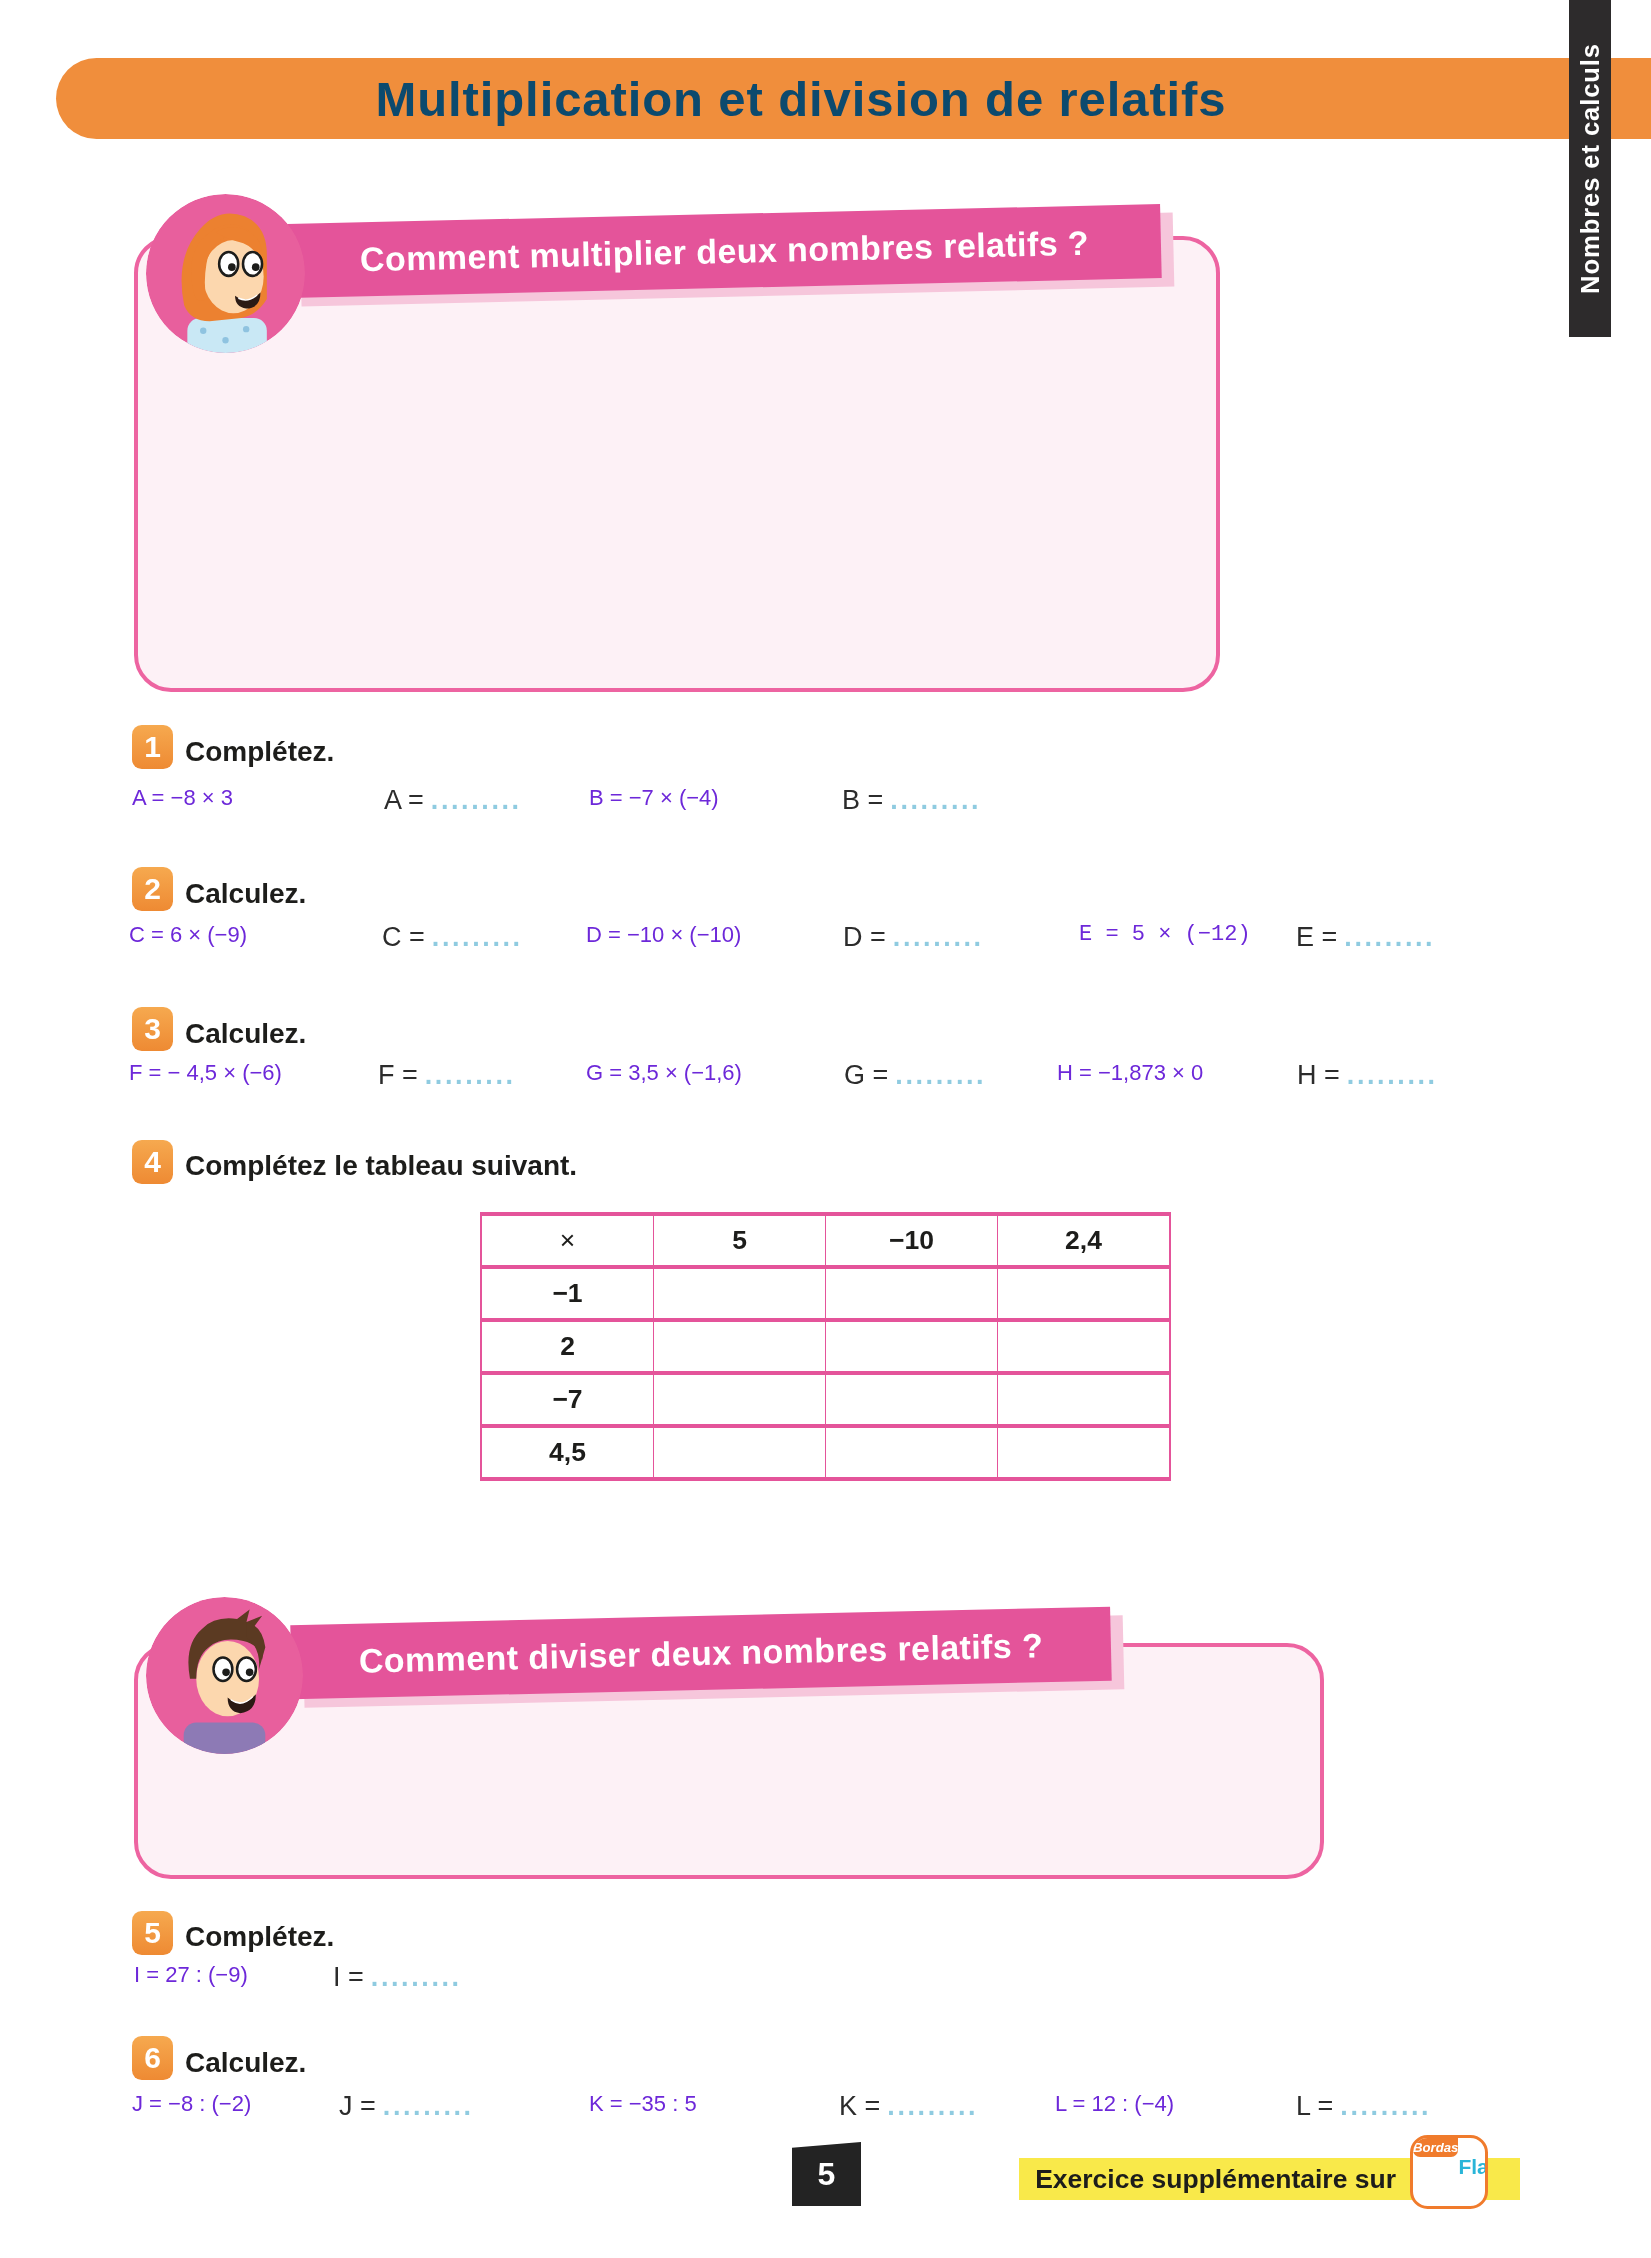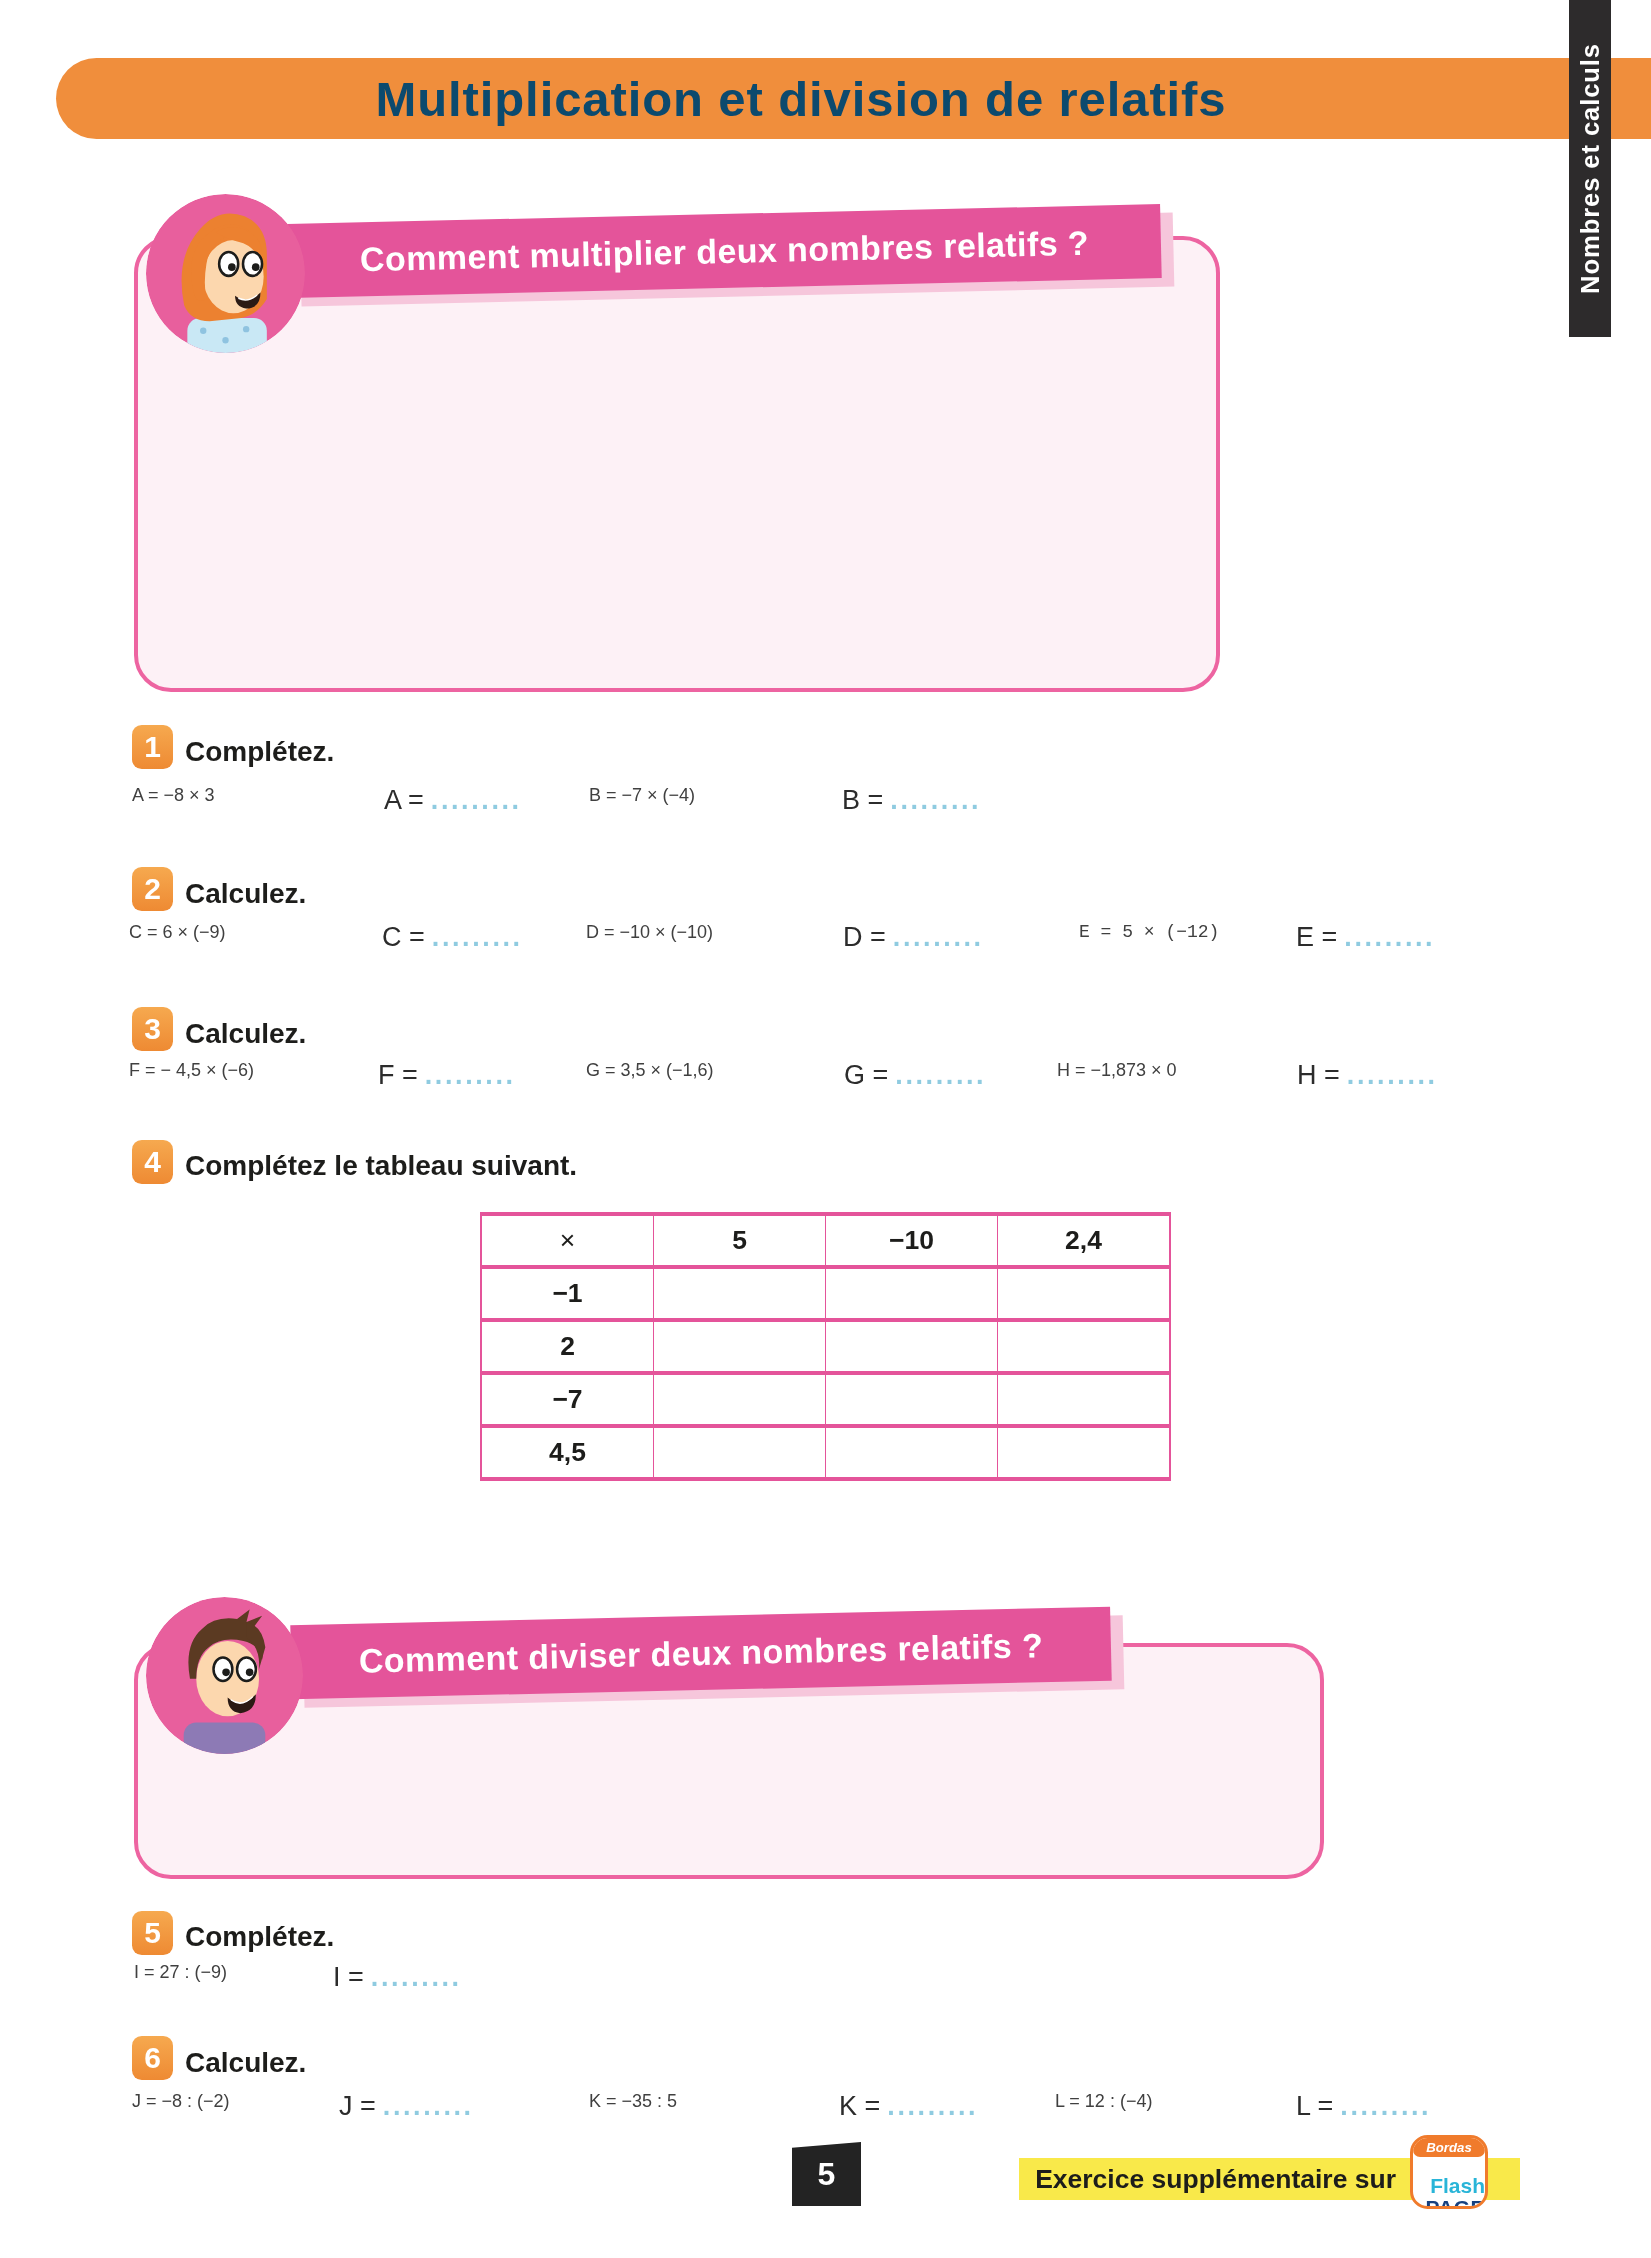--- a/index.html
+++ b/index.html
@@ -49,21 +49,21 @@
   .signs{font-size:27px;font-weight:700;letter-spacing:4.4px;color:#222;}
 
   
   .badge{
     width:41px;height:44px;border-radius:9.7px;
     background:linear-gradient(180deg,#f6a94f 0%,#ee8a33 100%);
     display:flex;align-items:center;justify-content:center;
     color:#fff;font-size:30px;font-weight:700;z-index:1;
   }
   .ex-label{font-size:28px;font-weight:700;color:#1d1d1b;}
-  .expr{font-size:18px;font-weight:400;color:#404040;white-space:nowrap;}
+  .expr{font-size:22px;font-weight:400;color:#6d28d9;white-space:nowrap;}
   .ansline{font-size:27px;font-weight:400;color:#2c2c2c;white-space:nowrap;}
   .dots{color:#8fcbe0;font-weight:700;letter-spacing:2.6px;margin-left:7px;}
 
   
   table.mult{border-collapse:collapse;background:#ffffff;}
   table.mult td{
     width:171px;height:49px;border:1.8px solid #e4549a;text-align:center;
     font-size:26.5px;font-weight:700;color:#1d1d1b;padding:0;
   }
   table.mult tr td{border-top-width:4.4px;border-bottom-width:4.4px;}
@@ -78,21 +78,21 @@
   }
   .foot-banner{
     left:1019px;top:2158px;width:501px;height:42px;background:#f9e94a;
     display:flex;align-items:center;justify-content:flex-end;
     padding-right:124px;box-sizing:border-box;
   }
   .foot-banner span{font-size:26.5px;font-weight:700;color:#1d1d1b;white-space:nowrap;text-align:center;}
   .flash-logo{
     left:1410px;top:2135px;width:78px;height:74px;background:#ffffff;
     border:3.5px solid #f07b2c;border-radius:17.6px;box-sizing:border-box;
-    display:flex;flex-direction:column;align-items:flex-end;z-index:2;overflow:hidden;
+    display:flex;flex-direction:row;align-items:flex-start;z-index:2;overflow:hidden;
   }
   .flash-logo .l1{
     background:#f07b2c;color:#fff;font-size:13.2px;font-weight:700;font-style:italic;
     width:100%;text-align:center;padding:1.8px 0 2.6px 0;border-radius:0 0 7px 7px;
   }
   .flash-logo .l2{color:#29b5d8;font-size:21px;font-weight:700;line-height:23px;margin-top:17px;}
   .flash-logo .l3{color:#16407e;font-size:21px;font-weight:700;line-height:21px;letter-spacing:0.4px;}
 </style>
 </head>
 <body>

